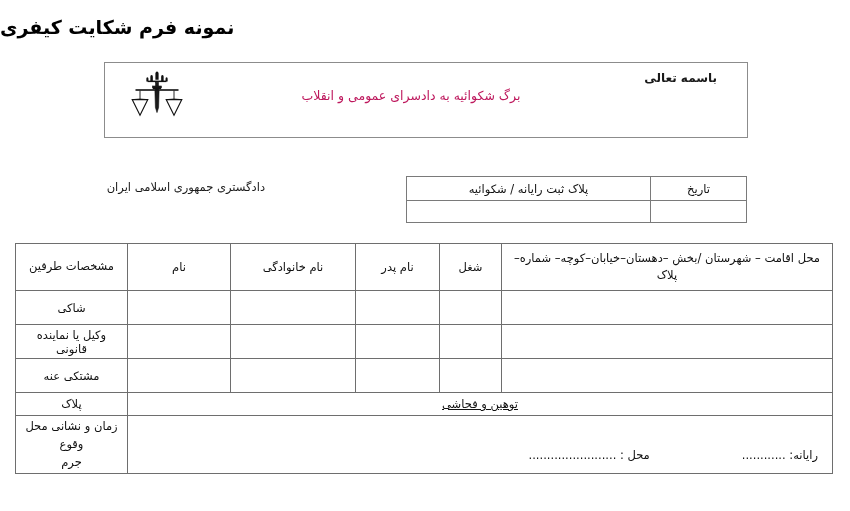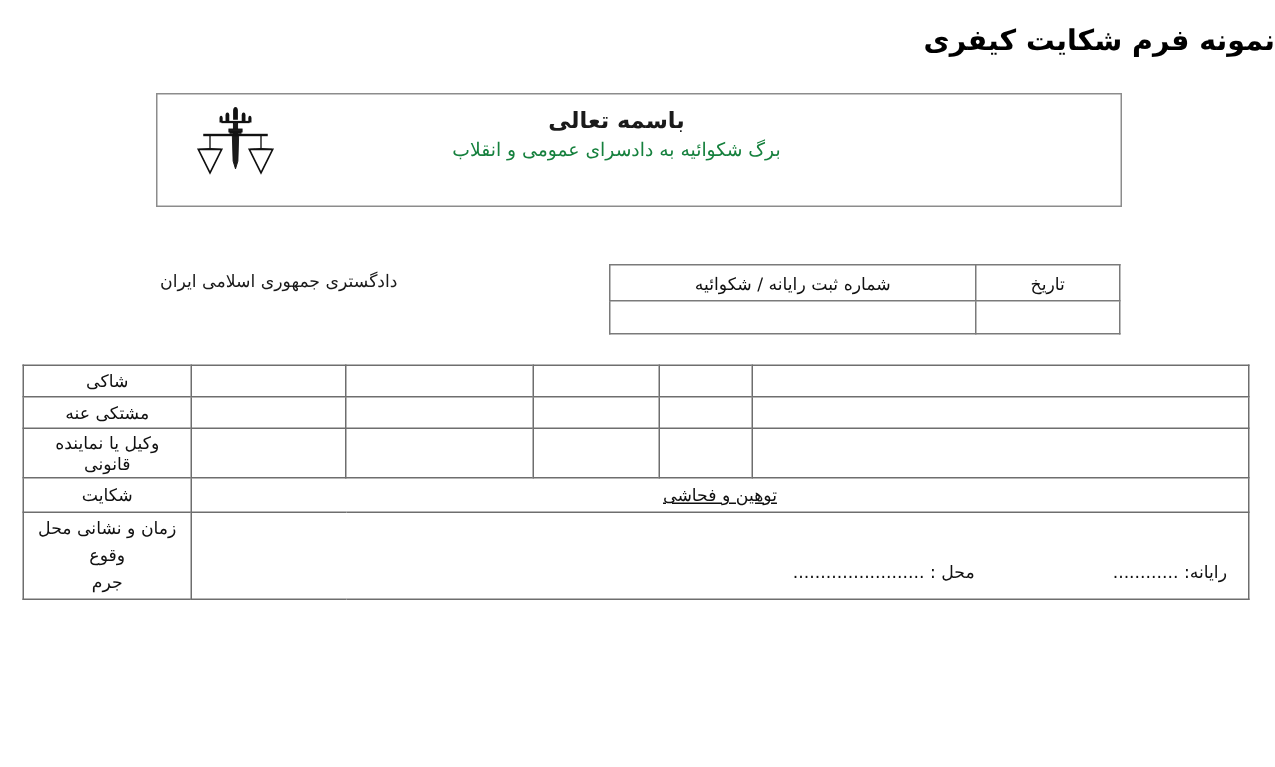--- a/index.html
+++ b/index.html
@@ -22,21 +22,21 @@
     height: 511px;
     background: #ffffff;
   }
 
   
   .page-title {
     position: absolute;
     top: 16px;
     left: 0;
     width: 850px;
-    text-align: right;
+    text-align: left;
     font-size: 19px;
     font-weight: bold;
     letter-spacing: 0px;
     color: #000000;
   }
 
   
   .header-box {
     position: absolute;
     top: 62px;
@@ -49,28 +49,29 @@
   }
   .header-center {
     position: absolute;
     top: 7px;
     right: 0;
     left: 0;
     text-align: center;
     padding-right: 30px;
   }
   .header-line1 {
-    font-size: 15px;
+    font-size: 12px;
     font-weight: bold;
     color: #1a1a1a;
     line-height: 1.35;
+    text-align: right;
   }
   .header-line2 {
     font-size: 12.5px;
-    color: #15803d;
+    color: #be185d;
     line-height: 1.4;
     margin-top: 1px;
   }
   .emblem {
     position: absolute;
     top: 6px;
     left: 22px;
     width: 60px;
     height: 58px;
   }
@@ -127,21 +128,21 @@
     box-sizing: border-box;
   }
   .col-label   { width: 112px; }
   .col-name    { width: 103px; }
   .col-family  { width: 125px; }
   .col-father  { width: 84px; }
   .col-job     { width: 62px; }
   .col-address { width: 331px; }
 
   .row-head td { height: 47px; }
-  .row-party td { height: 21px; margin-top: 24px; }
+  .row-party td { height: 34px; margin-top: 24px; }
   .row-subject td { height: 23px; }
   .row-evidence td { height: 66px; }
   .row-place td { height: 44px; }
 
   .cell-two-line { line-height: 1.55; }
   .cell-address {
     line-height: 1.5;
     padding: 3px 6px;
   }
   .cell-value-right {
@@ -216,71 +217,79 @@
       </svg>
     </div>
   </div>
 
   <div class="ministry">دادگستری جمهوری اسلامی ایران</div>
 
   <table class="reg-table">
     <tbody>
       <tr class="reg-head">
         <td class="reg-c-date">تاریخ</td>
-        <td class="reg-c-number">شماره ثبت رایانه / شکوائیه</td>
+        <td class="reg-c-number">پلاک ثبت رایانه / شکوائیه</td>
       </tr>
       <tr class="reg-body">
         <td class="reg-c-date"></td>
         <td class="reg-c-number"></td>
       </tr>
     </tbody>
   </table>
 
   <table class="main-table">
     <colgroup>
       <col class="col-address">
       <col class="col-job">
       <col class="col-father">
       <col class="col-family">
       <col class="col-name">
       <col class="col-label">
     </colgroup>
     <tbody>
 
+      <tr class="row-head">
+        <td class="cell-address">محل اقامت – شهرستان /بخش –دهستان–خیابان–کوچه– شماره– پلاک</td>
+        <td>شغل</td>
+        <td>نام پدر</td>
+        <td>نام خانوادگی</td>
+        <td>نام</td>
+        <td class="cell-two-line">مشخصات طرفین</td>
+      </tr>
 
       <tr class="row-party">
         <td></td>
         <td></td>
         <td></td>
         <td></td>
         <td></td>
         <td>شاکی</td>
       </tr>
 
       <tr class="row-party">
         <td></td>
         <td></td>
         <td></td>
         <td></td>
         <td></td>
+        <td>وکیل یا نماینده قانونی</td>
+      </tr>
+
+      <tr class="row-party">
+        <td></td>
+        <td></td>
+        <td></td>
+        <td></td>
+        <td></td>
         <td>مشتکی عنه</td>
-      </tr>
-
-      <tr class="row-party">
-        <td></td>
-        <td></td>
-        <td></td>
-        <td></td>
-        <td></td>
-        <td>وکیل یا نماینده قانونی</td>
       </tr>
 
       <tr class="row-subject">
         <td class="cell-value-right" colspan="5">توهین و فحاشی</td>
-        <td>شکایت</td>
+        <td>پلاک</td>
       </tr>
 
 
       <tr class="row-place">
         <td colspan="5">
           <div class="cell-place-inner">
             <span class="place-field">رایانه: ............</span>
             <span class="place-field">محل : ........................</span>
           </div>
         </td>

